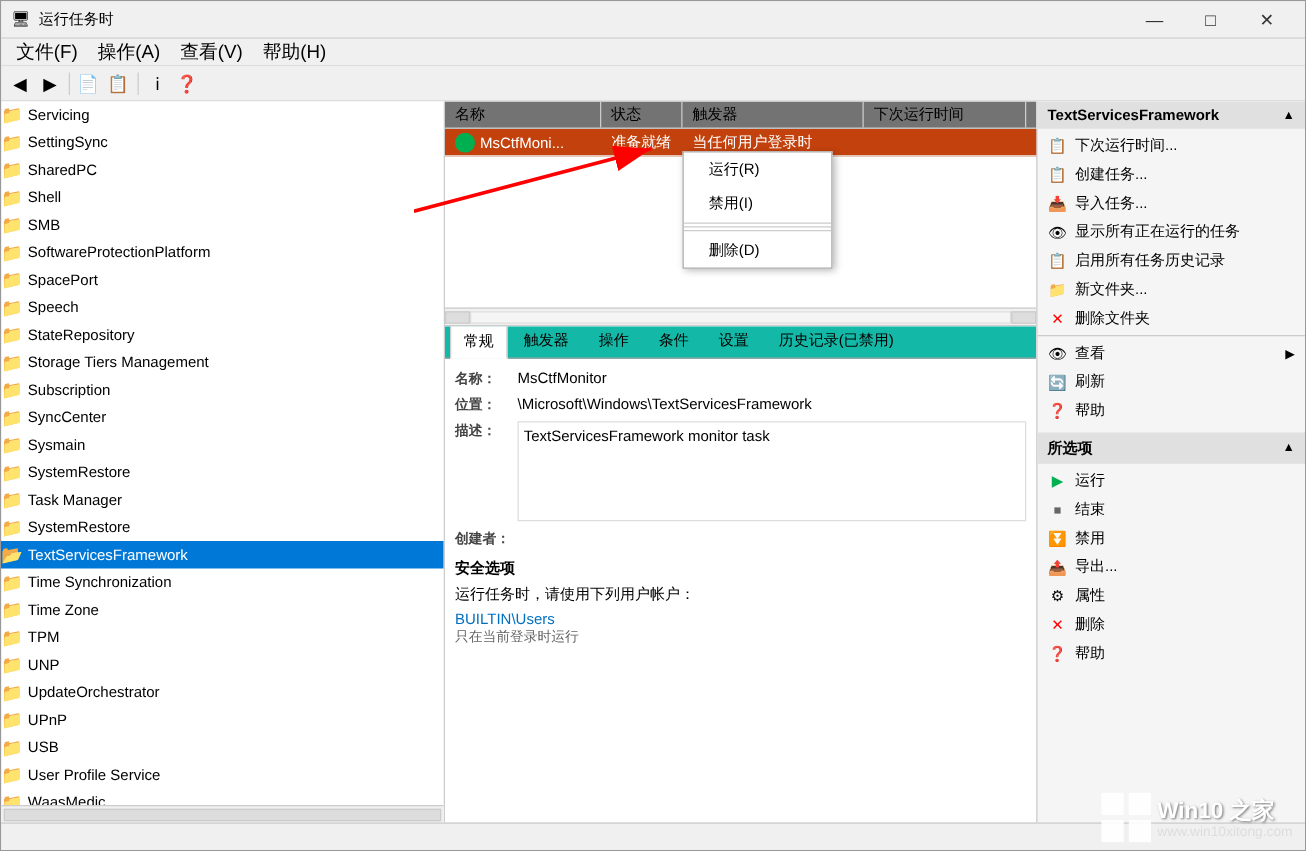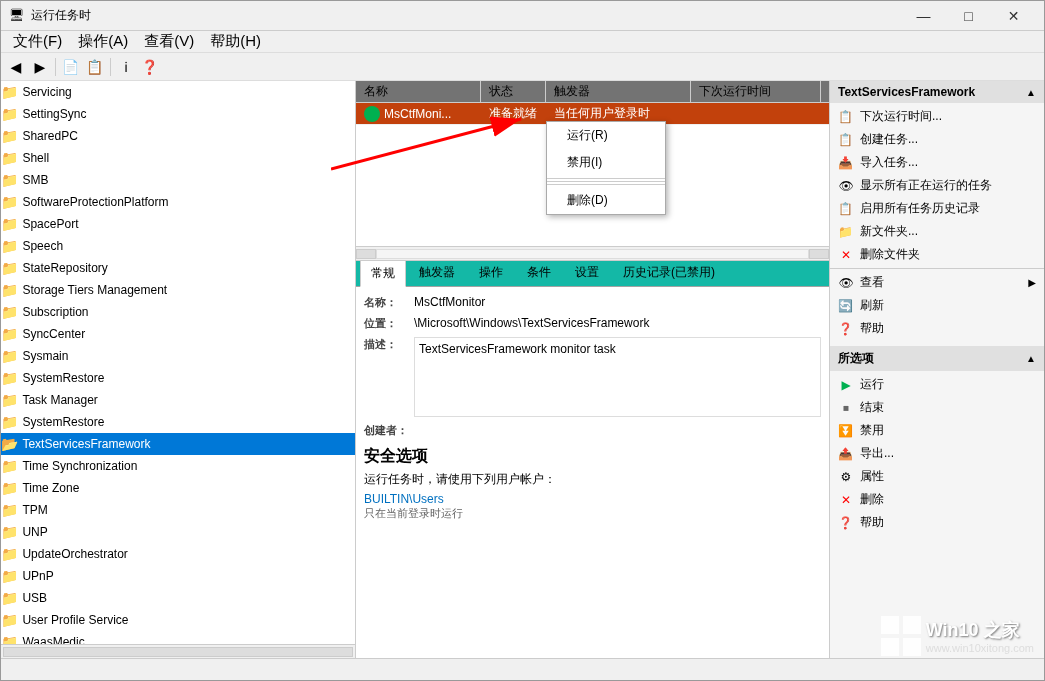--- a/index.html
+++ b/index.html
@@ -52,21 +52,21 @@
     .task-detail { flex: 1; background: white; display: flex; flex-direction: column; overflow: hidden; }
     .detail-tabs { display: flex; height: 26px; background: #14b8a6; border-bottom: 1px solid #a3a3a3; align-items: flex-end; padding: 0 4px; flex-shrink: 0; }
     .detail-tab { padding: 4px 10px; font-size: 12px; cursor: pointer; border: 1px solid transparent; margin-right: 2px; }
     .detail-tab.active { background: white; border-color: #ccc; border-bottom-color: white; margin-bottom: -1px; }
     .detail-content { flex: 1; overflow-y: auto; padding: 8px; }
     .detail-row { display: flex; margin-bottom: 6px; }
     .detail-label { width: 50px; font-size: 11px; color: #444; flex-shrink: 0; font-weight: bold; }
     .detail-value { font-size: 12px; color: #000; }
     .detail-desc { font-size: 12px; color: #000; border: 1px solid #ddd; padding: 4px; min-height: 80px; flex: 1; }
     .detail-section { margin-top: 8px; }
-    .detail-section-title { font-size: 16px; font-weight: bold; margin-bottom: 4px; }
+    .detail-section-title { font-size: 12px; font-weight: bold; margin-bottom: 4px; }
     .detail-section-value { font-size: 12px; color: #0070c0; }
     .detail-section-note { font-size: 11px; color: #666; }
     
     
     .right-panel { width: 215px; background: #f5f5f5; border-left: 1px solid #ccc; display: flex; flex-direction: column; overflow-y: auto; }
     .right-section-title { background: #e0e0e0; padding: 4px 8px; font-size: 12px; font-weight: bold; display: flex; align-items: center; justify-content: space-between; }
     .right-action-item { display: flex; align-items: center; padding: 3px 8px; cursor: pointer; font-size: 12px; }
     .right-action-icon { width: 16px; height: 16px; margin-right: 6px; flex-shrink: 0; display: flex; align-items: center; justify-content: center; font-size: 12px; }
     .right-sep { height: 1px; background: #ccc; margin: 2px 0; }
     .right-sub-section { padding: 2px 0; }
@@ -81,21 +81,21 @@
     
     
     .status-bar { height: 22px; background: #f0f0f0; border-top: 1px solid #ccc; display: flex; align-items: center; padding: 0 8px; font-size: 11px; color: #444; }
     
     
     ::-webkit-scrollbar { width: 12px; height: 12px; }
     ::-webkit-scrollbar-track { background: #f0f0f0; }
     ::-webkit-scrollbar-thumb { background: #c0c0c0; border: 2px solid #f0f0f0; }
     
     
-    .win10-watermark { position: absolute; bottom: 24px; right: 10px; display: flex; align-items: center; gap: 5px; }
+    .win10-watermark { position: absolute; bottom: 6px; right: 10px; display: flex; align-items: center; gap: 5px; }
     .win10-text { font-size: 18px; font-weight: bold; color: white; text-shadow: 1px 1px 2px rgba(0,0,0,0.5); }
     .win10-subtext { font-size: 11px; color: #ddd; }
   </style>
 </head>
 <body>
 
 <div class="window" style="position:relative;">
 
   <div class="title-bar">
     <div class="title-bar-left">

